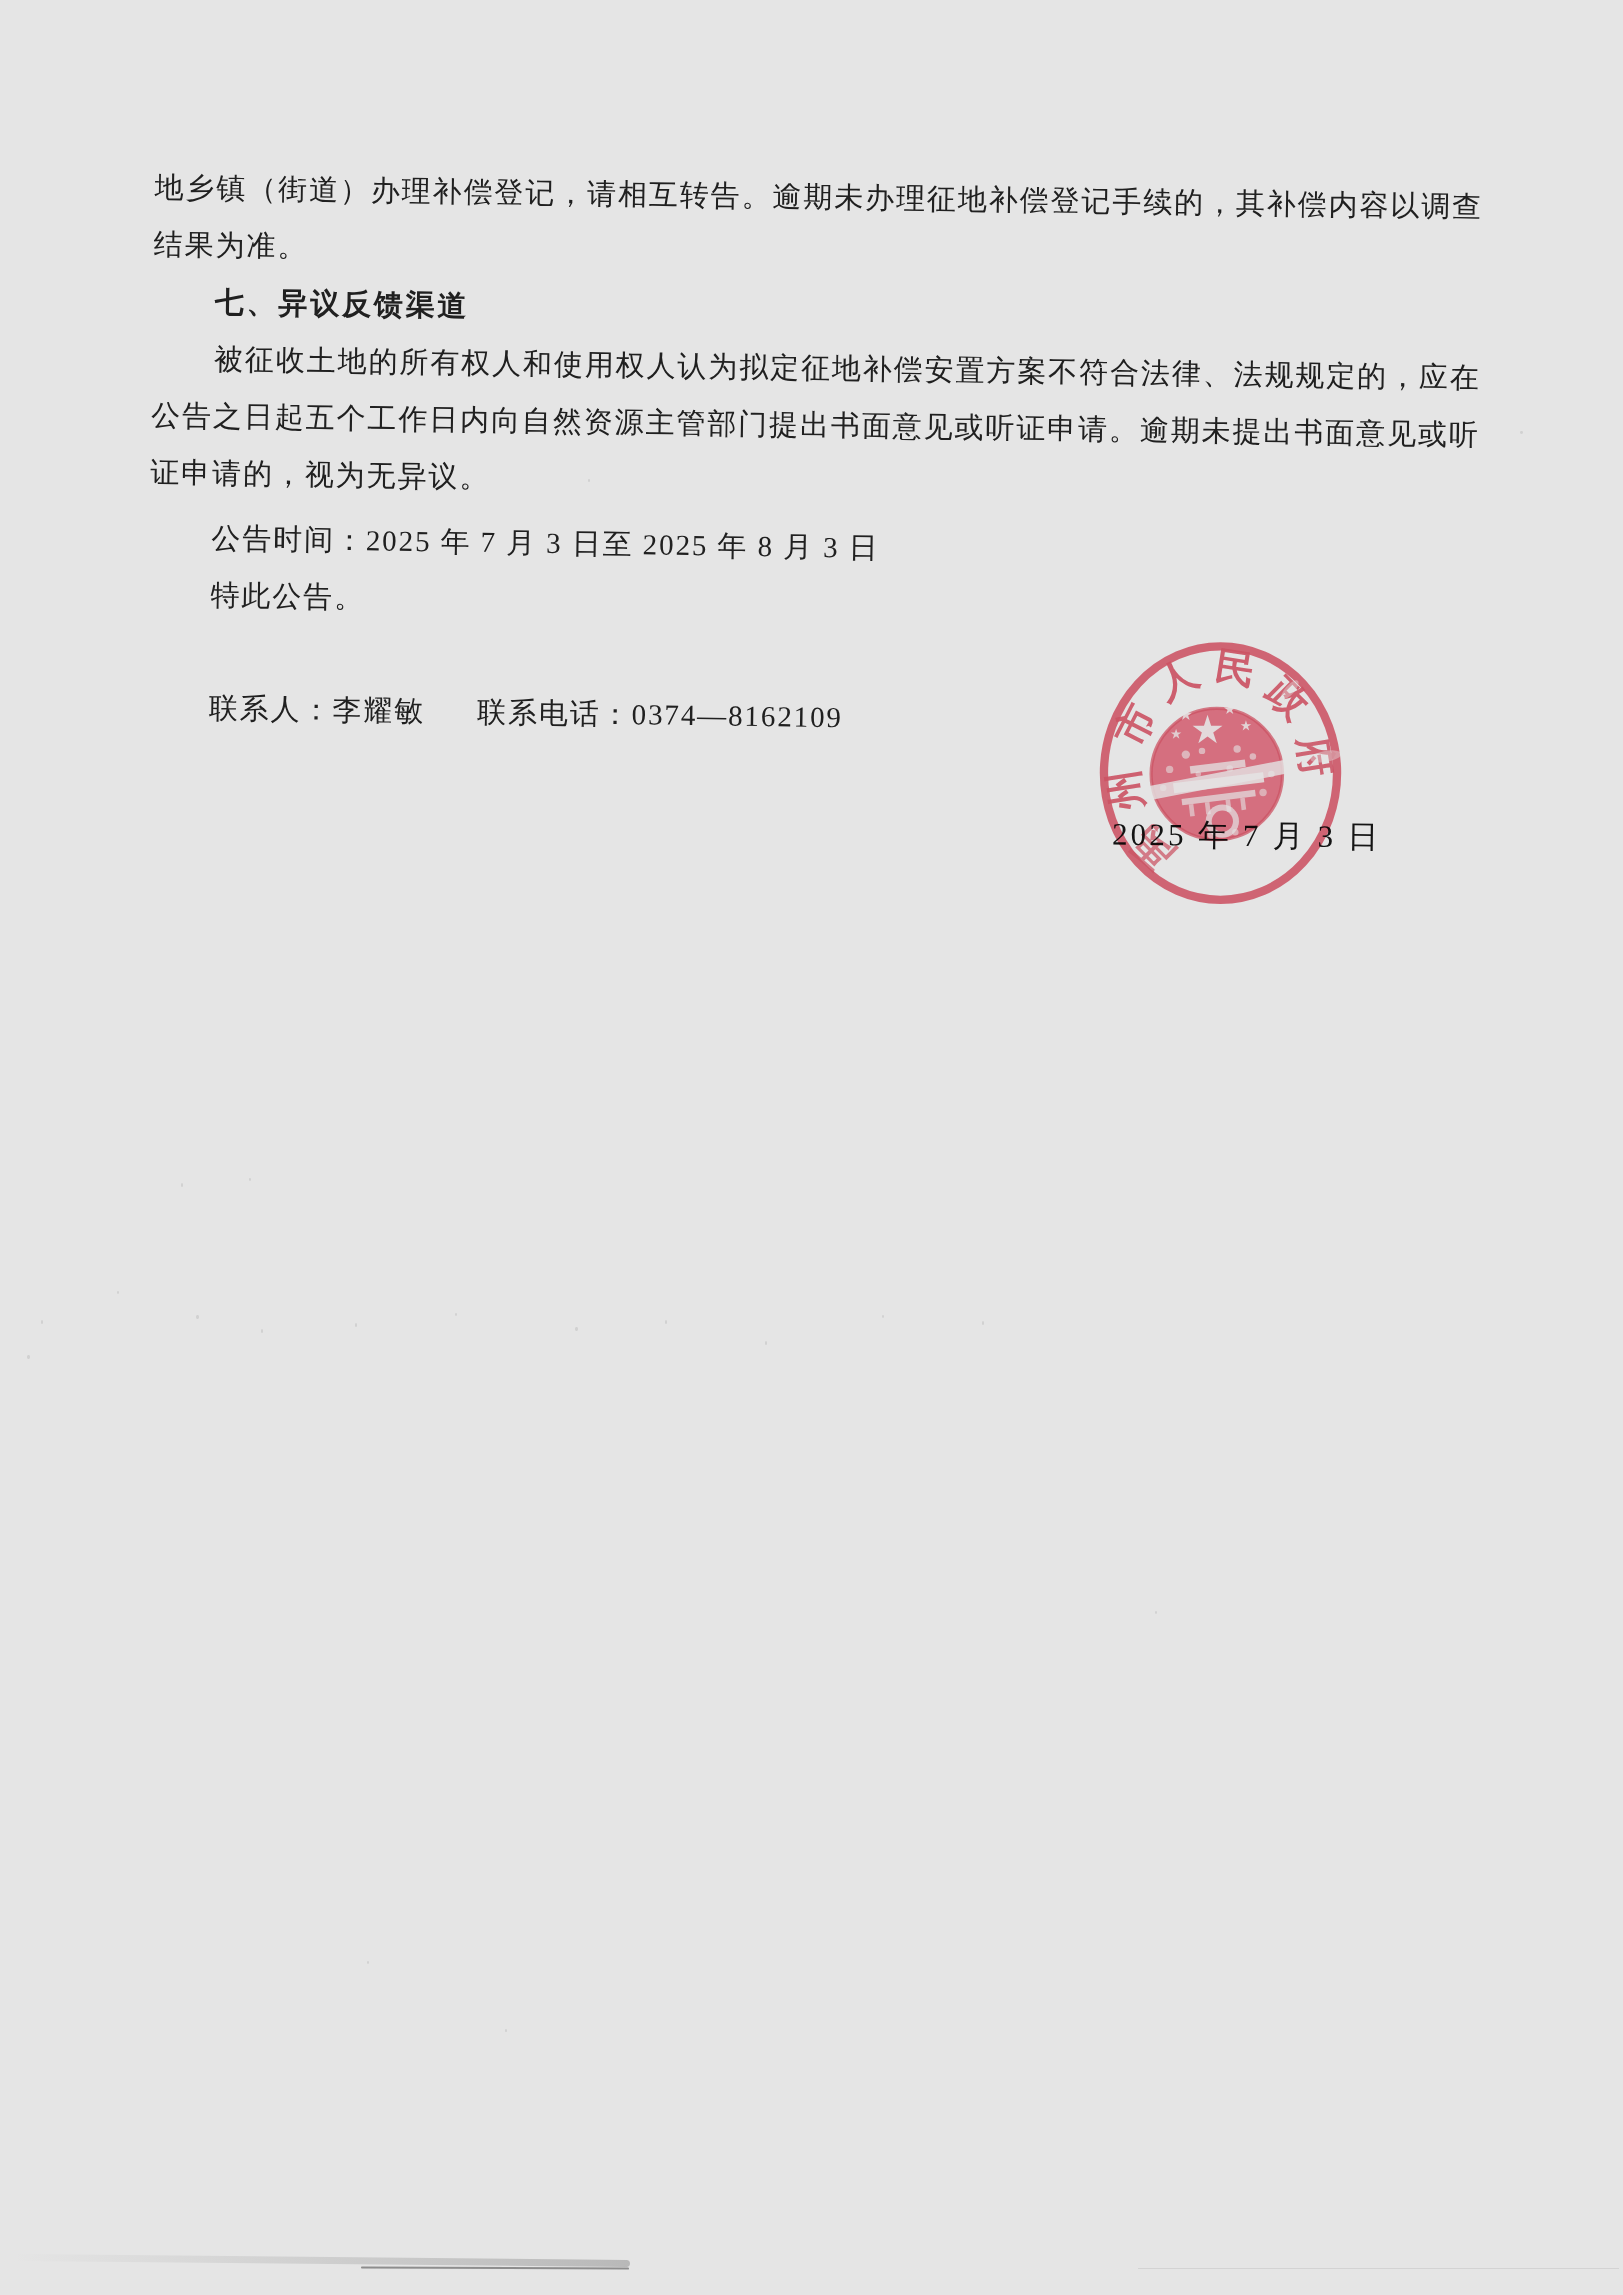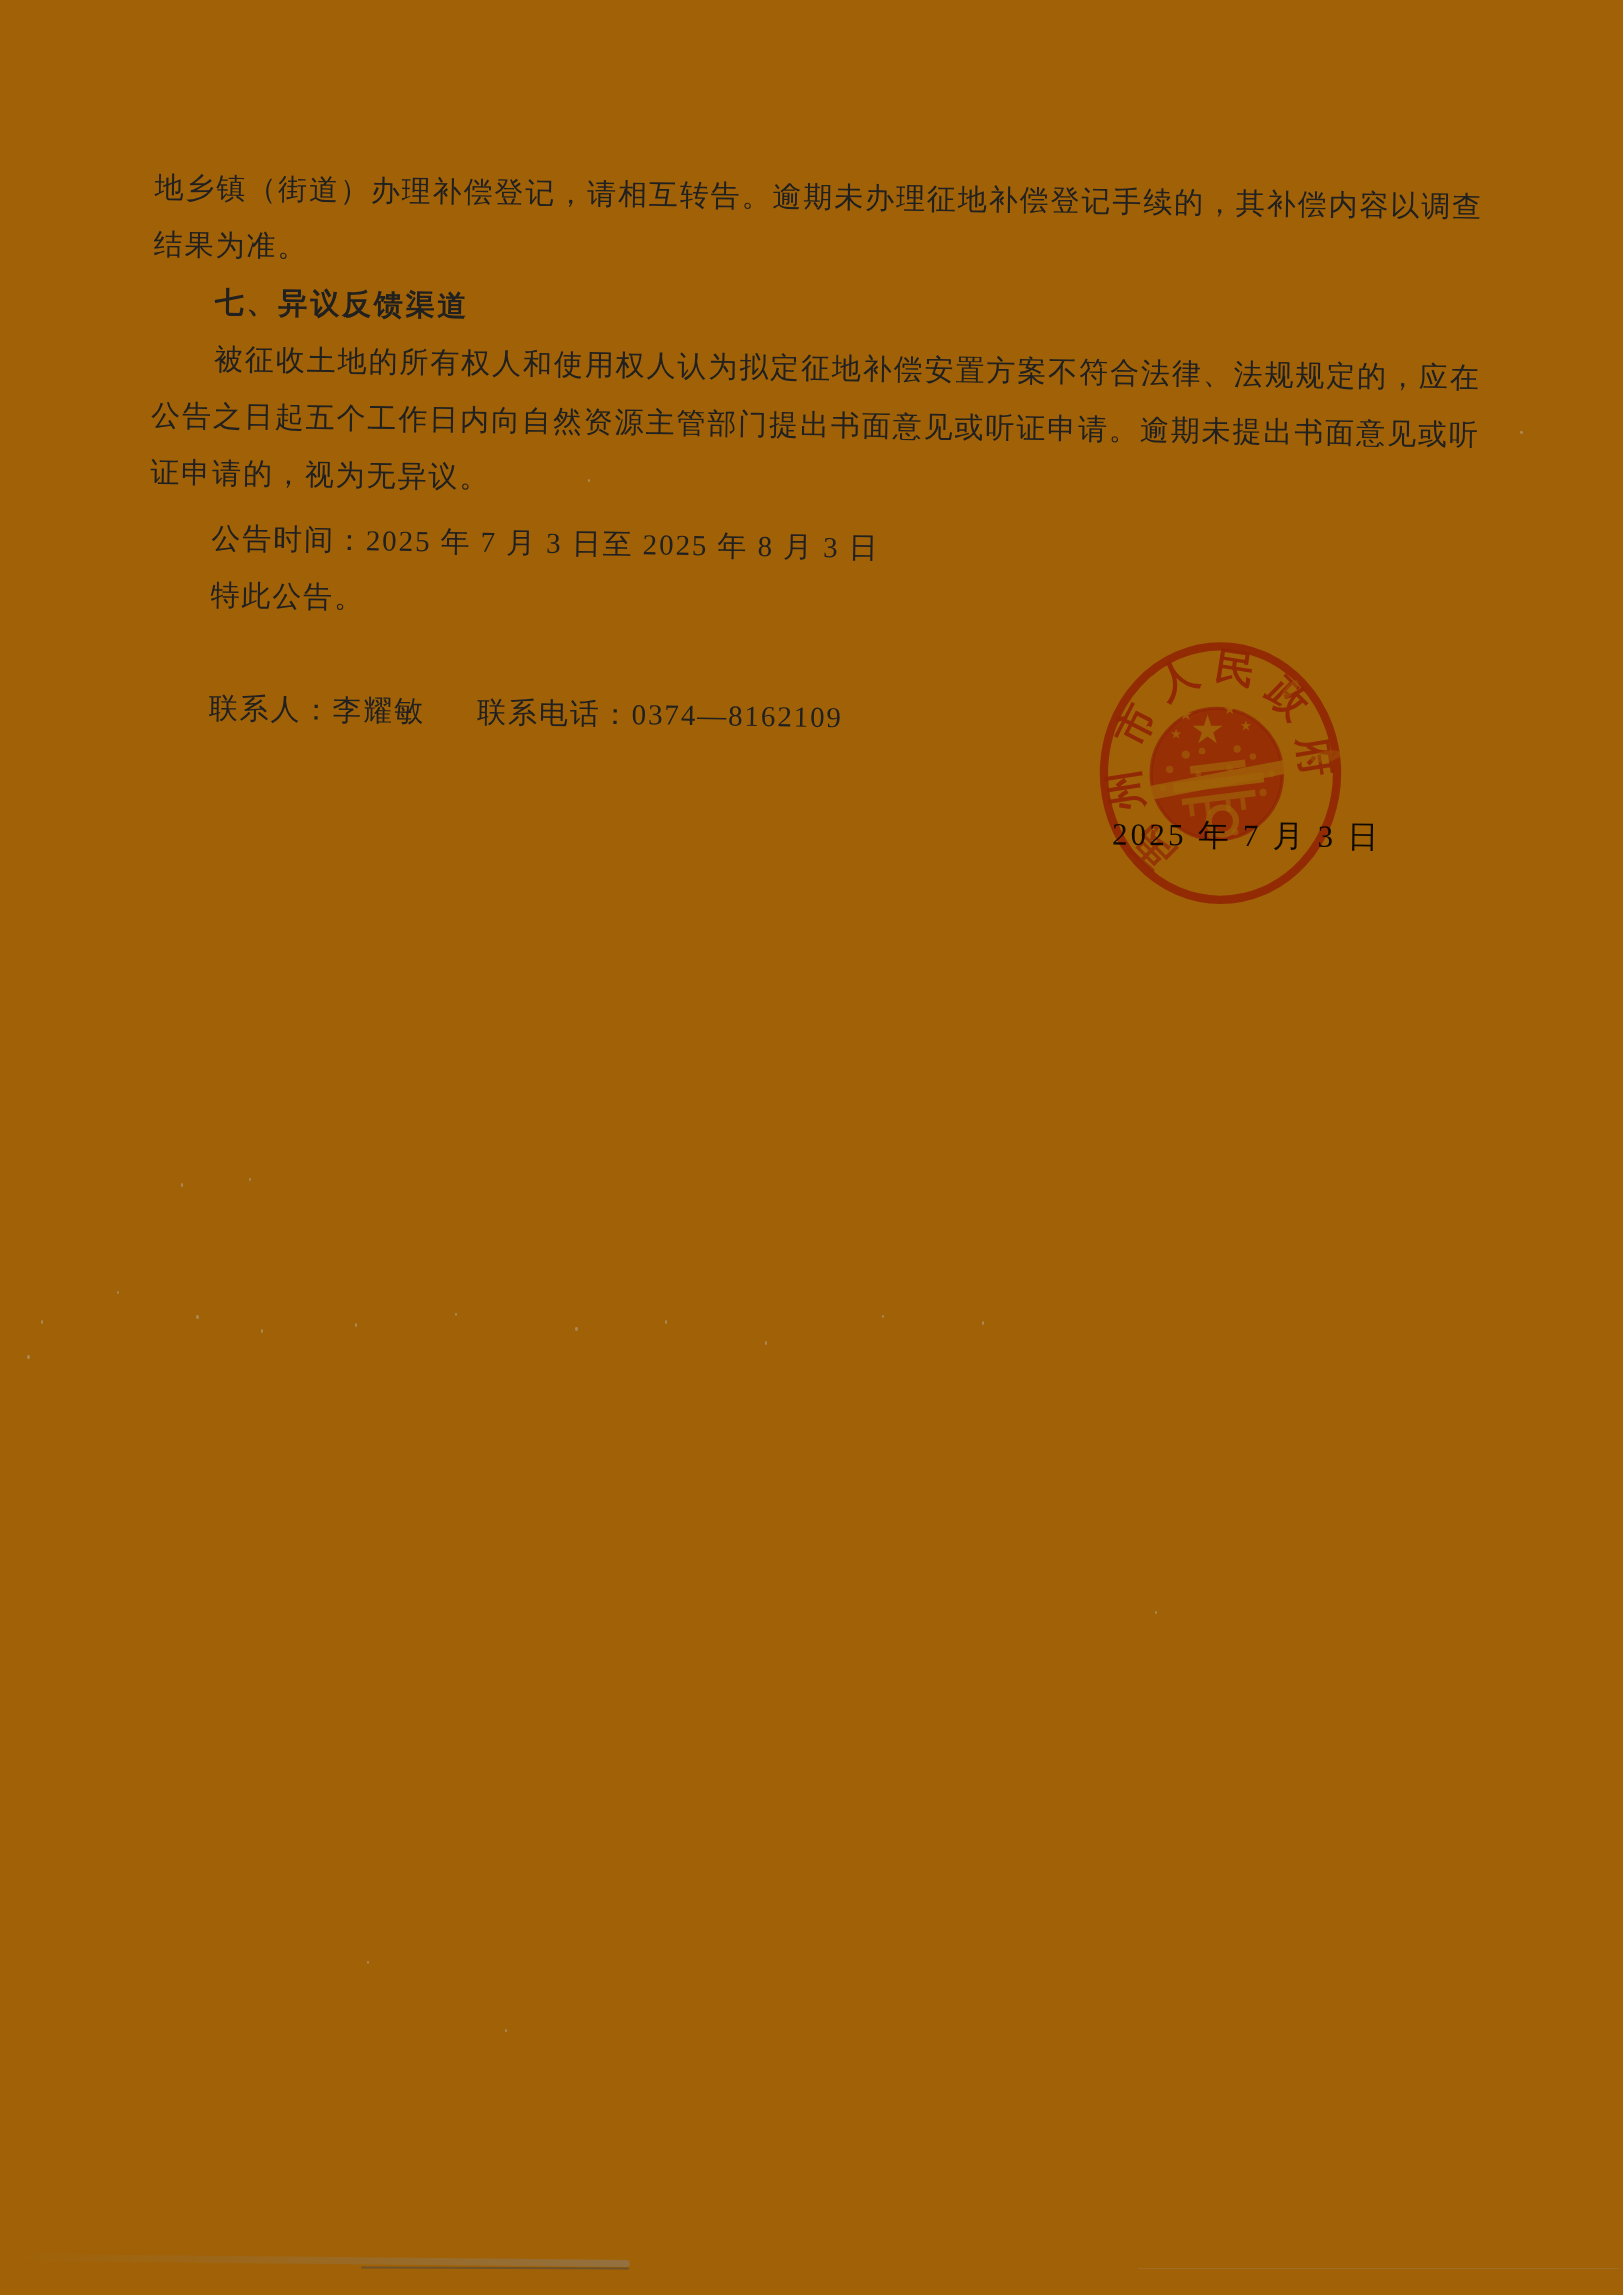--- a/index.html
+++ b/index.html
@@ -1,19 +1,19 @@
 <!DOCTYPE html>
 <html style="font-size:7.4px"><head>
 <meta charset="utf-8">
 <style>
   html,body{margin:0;padding:0;}
   .page{
     position:relative;
     width:1623px;height:2295px;
-    background:#a16207;
+    background:#e5e5e5;
     overflow:hidden;
   }
   .doc-text{
     position:absolute;
     left:155px;top:159px;width:1337px;
     color:#202020;
     font-family:"Liberation Serif","DejaVu Serif",serif;
     transform:rotate(0.85deg);
     transform-origin:0 0;
   }

